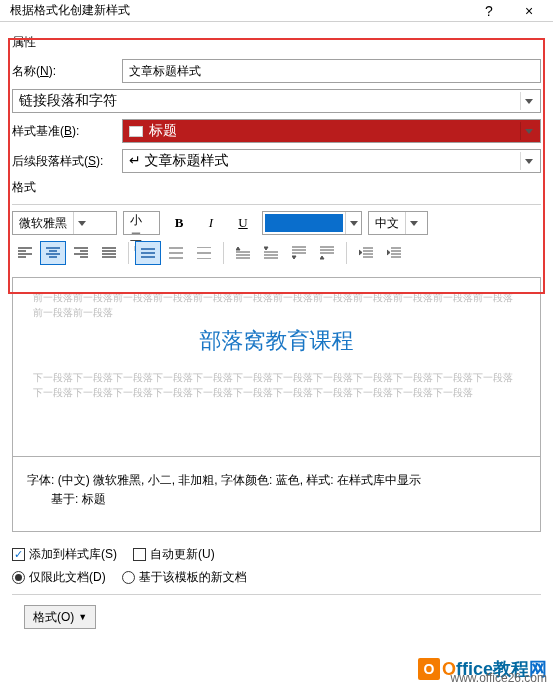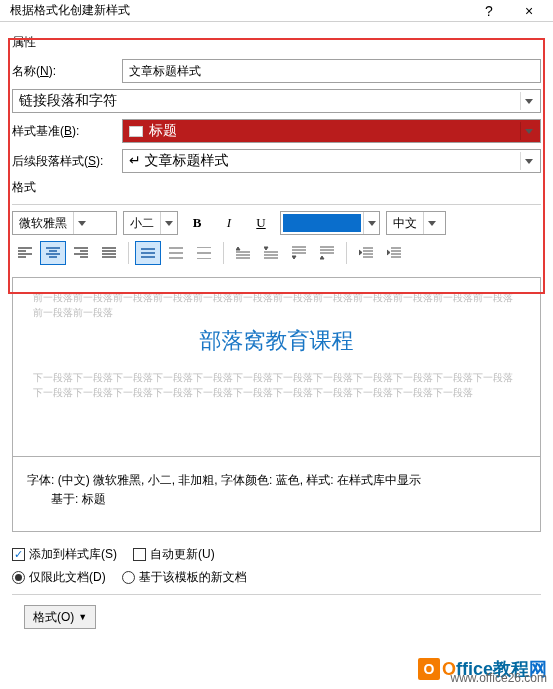--- a/index.html
+++ b/index.html
@@ -18,21 +18,21 @@
     .combo.selected { background: #b91c1c; color: #fff; }
     .combo .val { flex: 1; }
     .combo .arrow { width: 16px; height: 18px; display: flex; align-items: center; justify-content: center; border-left: 1px solid rgba(0,0,0,0.15); }
     .combo.selected .icon-box { display: inline-block; width: 14px; height: 11px; background: #fff; margin-right: 6px; border: 1px solid #ccc; }
     .divider { border: none; border-top: 1px solid #d0d0d0; margin: 6px 0; }
     .fmt-row { display: flex; align-items: center; gap: 6px; margin: 6px 0; }
     .dd { display: inline-flex; align-items: center; border: 1px solid #a0a0a0; height: 24px; background: #fff; }
     .dd .ddval { padding: 0 6px; font-size: 12px; }
     .dd .ddarr { width: 16px; height: 22px; display: flex; align-items: center; justify-content: center; border-left: 1px solid #d0d0d0; }
     .font-dd { width: 105px; }
-    .size-dd { width: 55px; }
+    .size-dd { width: 37px; flex-direction: column; }
     .lang-dd { width: 60px; }
     .color-dd { width: 100px; }
     .color-swatch { width: 78px; height: 18px; background: #0a6ecc; margin: 0 2px; }
     .tbtn { width: 26px; height: 24px; display: flex; align-items: center; justify-content: center; border: 1px solid transparent; font-size: 13px; }
     .tbtn svg { display: block; }
     .bold { font-weight: bold; font-family: "Times New Roman", serif; }
     .italic { font-style: italic; font-family: "Times New Roman", serif; }
     .uline { text-decoration: underline; font-family: "Times New Roman", serif; }
     .align-row { display: flex; align-items: center; gap: 2px; margin: 6px 0 12px 0; }
     .vsep { width: 1px; height: 22px; background: #d0d0d0; margin: 0 4px; }

